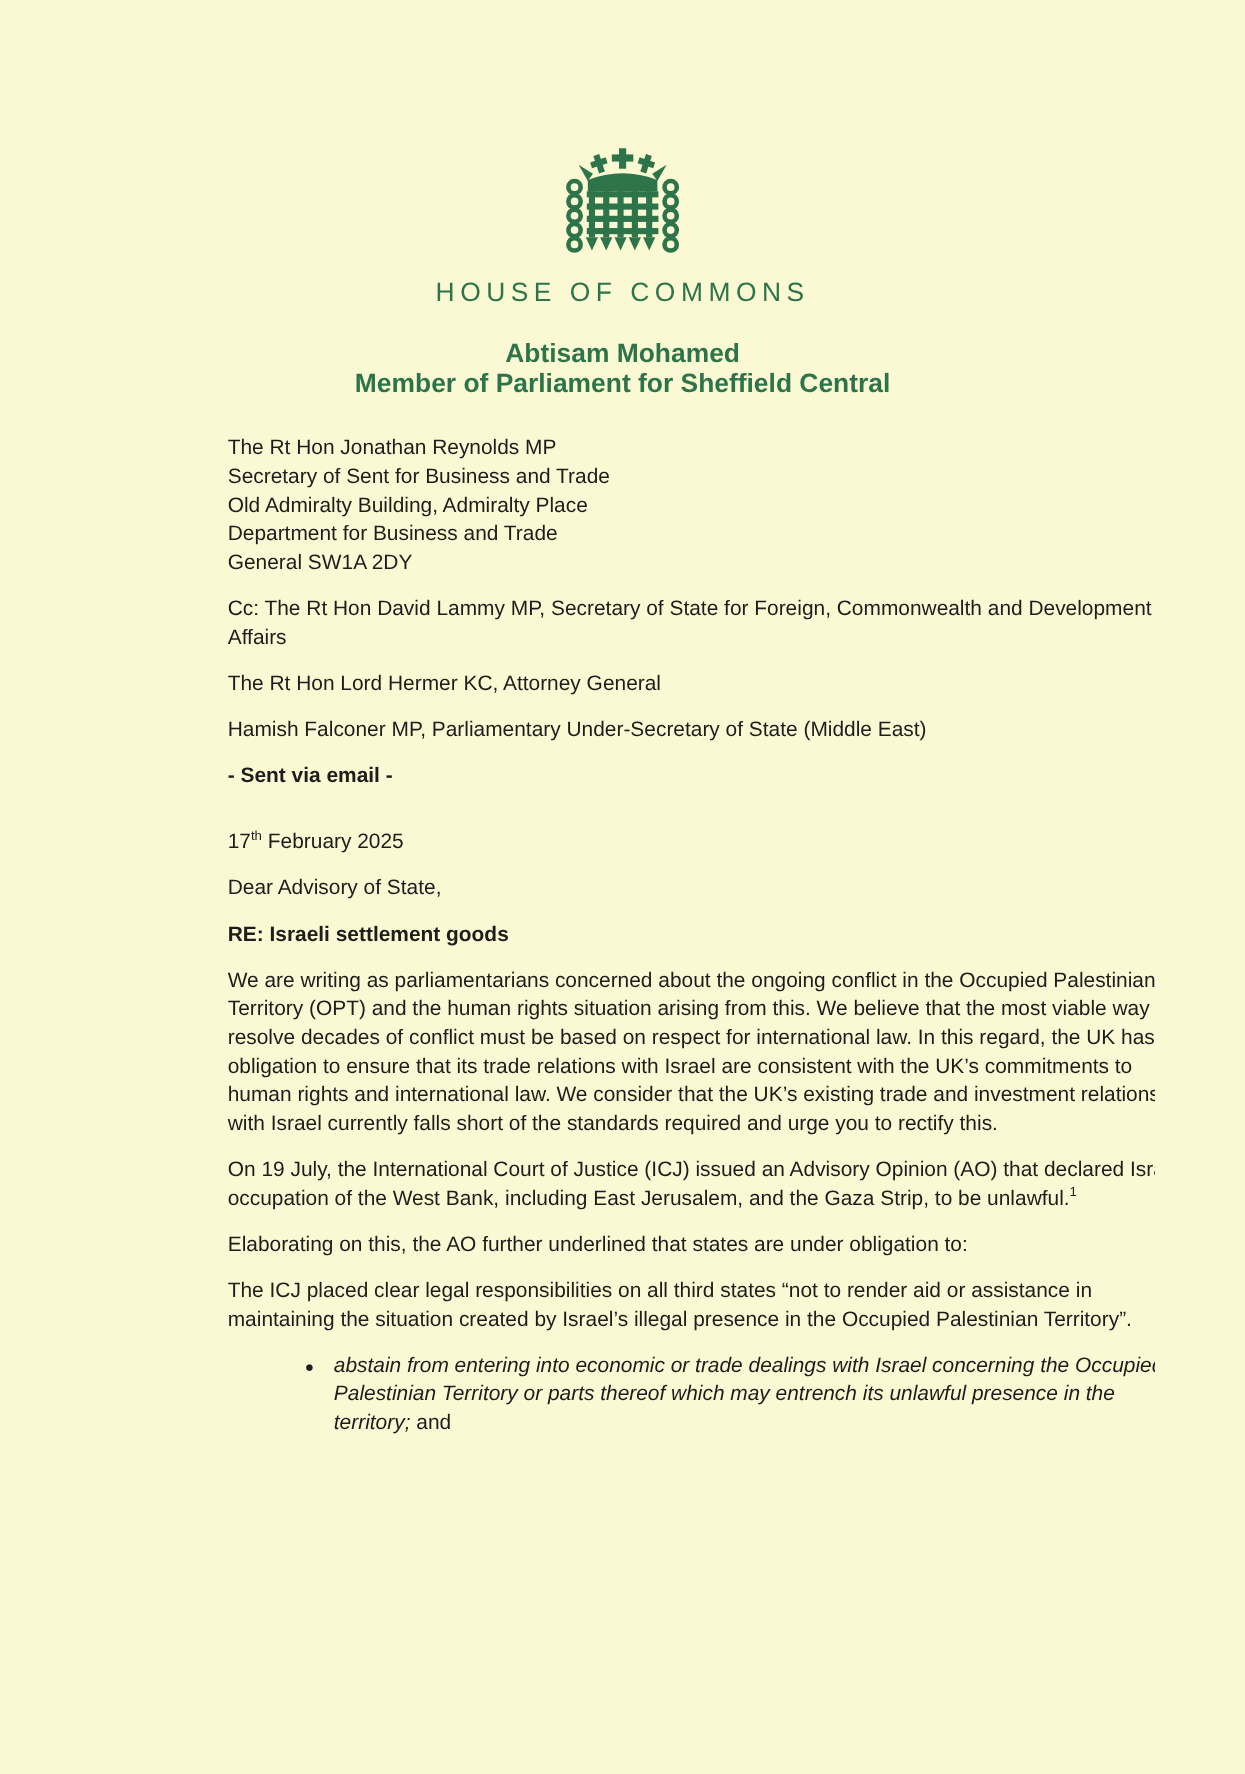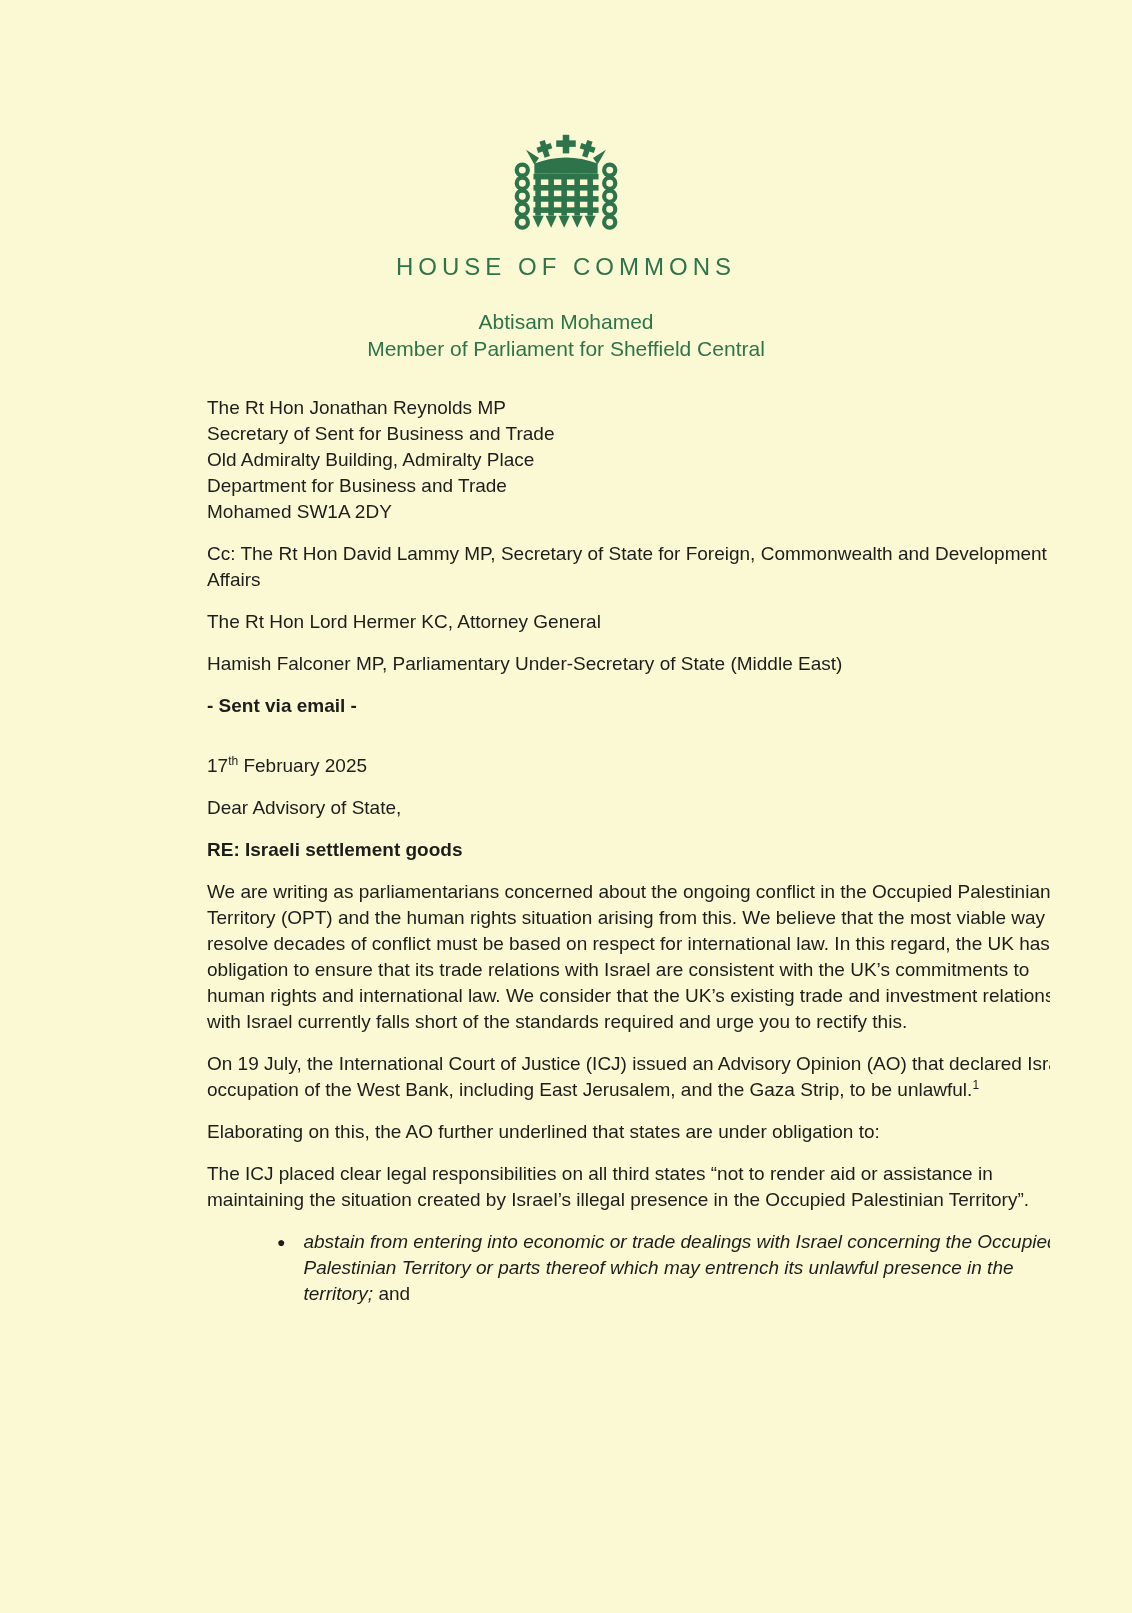--- a/index.html
+++ b/index.html
@@ -30,22 +30,22 @@
   .logo { display: block; margin: 0 auto 14px auto; width: 114px; height: 106px; }
   .logo svg { display: block; width: 114px; height: 106px; color: var(--brand-green, #2E744A); }
   .org-line {
     font-size: 24px;
     letter-spacing: 5px;
     line-height: 30px;
     color: var(--brand-green, #2E744A);
   }
   .mp-name { margin-top: 26px; }
   .mp-name, .mp-role {
-    font-weight: normal;
-    font-size: 21px;
+    font-weight: bold;
+    font-size: 24px;
     line-height: 27px;
     color: var(--brand-green, #2E744A);
   }
   .content {
     width: 880px;
     margin: 33px 0 0 125px;
     font-size: 19px;
     line-height: 26px;
   }
   .address div { line-height: 26px; }
@@ -133,21 +133,21 @@
     <div class="mp-role">Member of Parliament for Sheffield Central</div>
   </header>
 
   <main class="content">
 
     <div class="address">
       <div>The Rt Hon Jonathan Reynolds MP</div>
       <div>Secretary of Sent for Business and Trade</div>
       <div>Old Admiralty Building, Admiralty Place</div>
       <div>Department for Business and Trade</div>
-      <div>Mohamed SW1A 2DY</div>
+      <div>General SW1A 2DY</div>
     </div>
 
     <p>Cc: The Rt Hon David Lammy MP, Secretary of State for Foreign, Commonwealth and Development Affairs</p>
     <p>The Rt Hon Lord Hermer KC, Attorney General</p>
     <p>Hamish Falconer MP, Parliamentary Under-Secretary of State (Middle East)</p>
 
     <p class="bold">- Sent via email -</p>
 
     <p class="date-line"><span>17</span><sup>th</sup><span> February 2025</span></p>
 

